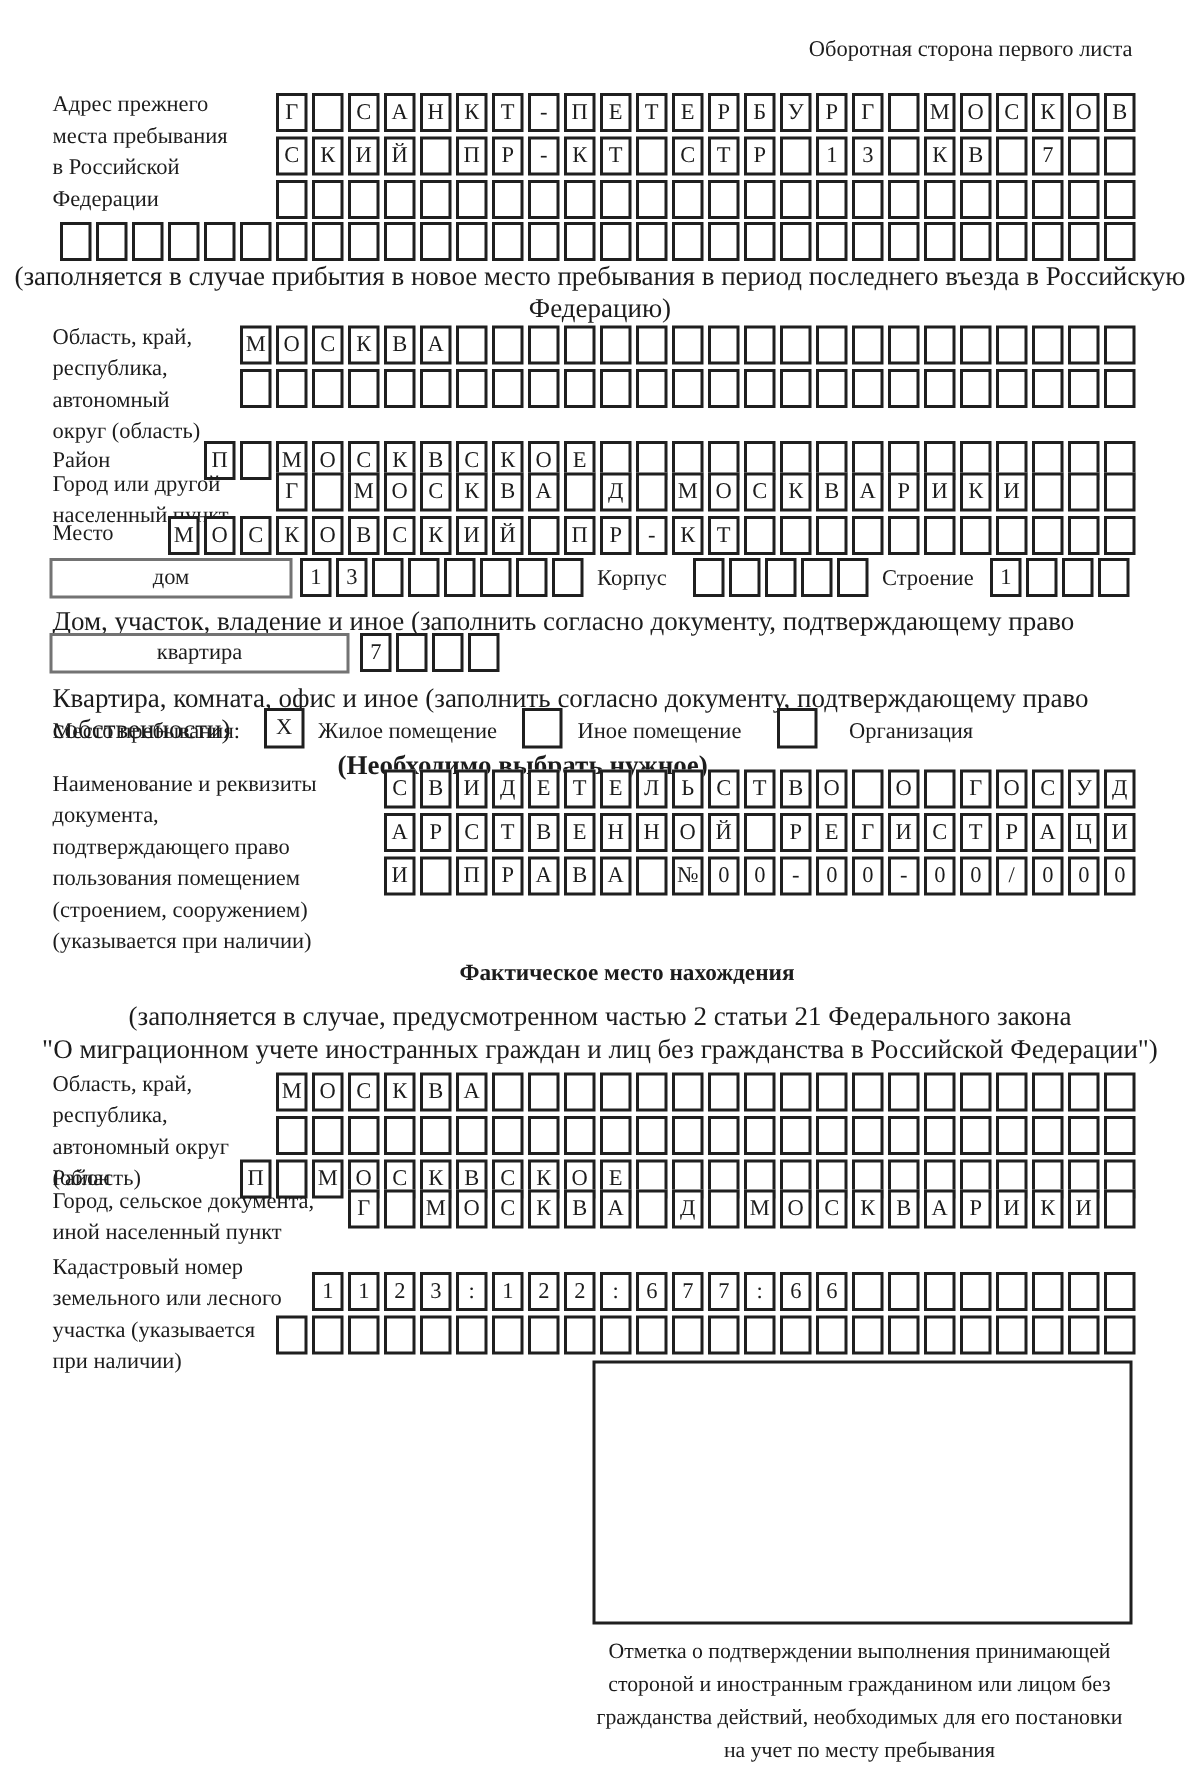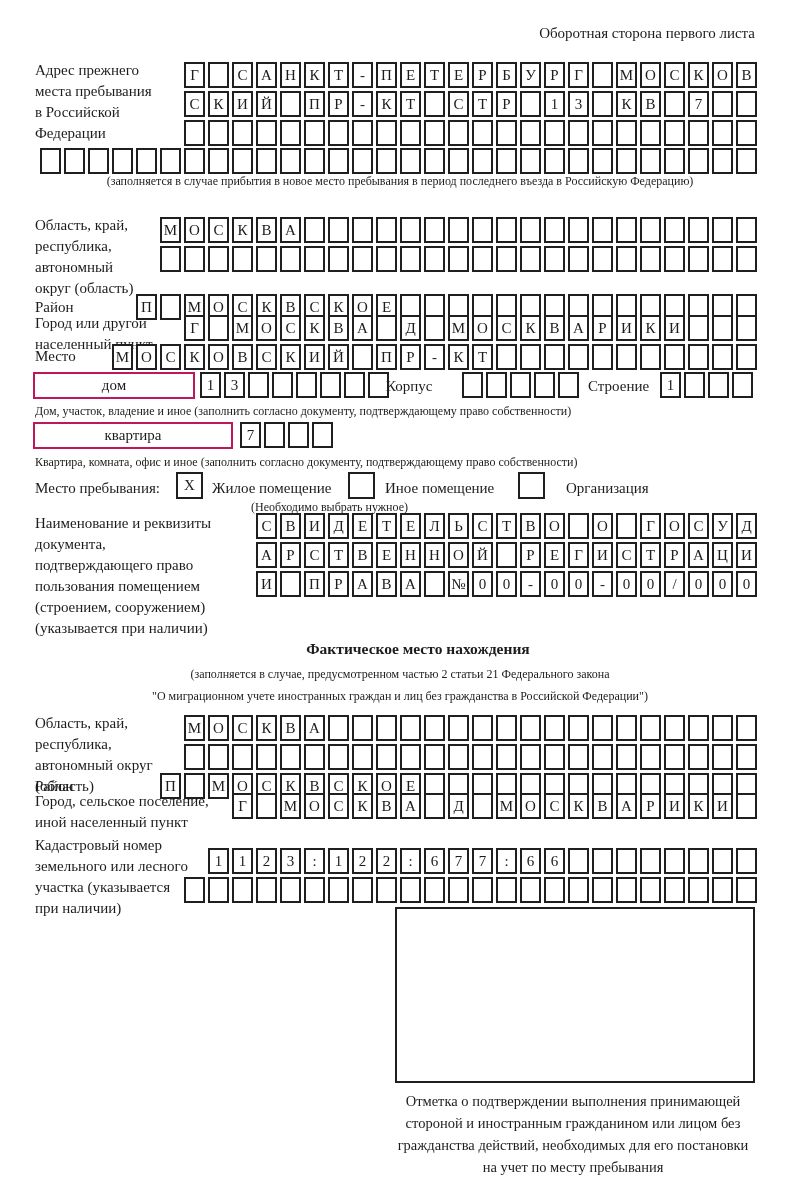--- a/index.html
+++ b/index.html
@@ -6,32 +6,32 @@
   html,body { background:#ffffff; }
   body {
     width:800px; height:1180px;
     font-family:"Liberation Serif","DejaVu Serif",serif;
     color:#1c1c1c;
   }
   .page { position:relative; width:800px; height:1180px; background:#fff; overflow:hidden; }
   .abs { position:absolute; }
   .label { font-size:15px; line-height:22px; }
   .small-label { font-size:15px; line-height:21px; }
-  .note { font-size:12px; }
+  .note { font-size:18px; }
   .centered { left:0; width:800px; text-align:center; }
   .heading { font-weight:bold; font-size:15.5px; }
   .cellrow { position:absolute; display:flex; gap:3px; }
   .cell {
     flex:0 0 21px; width:21px; height:26px;
     border:2px solid #1f1f1f; background:#fff;
     display:flex; align-items:center; justify-content:center;
     font-size:15px; line-height:1;
   }
   .boxlabel {
-    position:absolute; height:27px; border:2px solid #be185d; background:#fff;
+    position:absolute; height:27px; border:2px solid #737373; background:#fff;
     display:flex; align-items:center; justify-content:center; font-size:15px;
   }
   .checkbox {
     position:absolute; width:27px; height:27px; border:2px solid #1f1f1f; background:#fff;
     display:flex; align-items:center; justify-content:center; font-size:15px;
   }
   .stamp-box { position:absolute; border:2px solid #1f1f1f; background:#fff; }
   .caption-line { font-size:14.5px; line-height:22px; text-align:center; }
 </style>
 </head>
@@ -304,21 +304,21 @@
   <div class="cellrow" style="top:372px; left:200px;">
       <div class="cell">1</div>
       <div class="cell">3</div>
       <div class="cell"></div>
       <div class="cell"></div>
       <div class="cell"></div>
       <div class="cell"></div>
       <div class="cell"></div>
       <div class="cell"></div>
     </div>
-  <div class="abs label" style="top:375px; left:386px;text-align:center;">Корпус</div>
+  <div class="abs label" style="top:375px; left:398px;text-align:center;">Корпус</div>
   <div class="cellrow" style="top:372px; left:462px;">
       <div class="cell"></div>
       <div class="cell"></div>
       <div class="cell"></div>
       <div class="cell"></div>
       <div class="cell"></div>
     </div>
   <div class="abs label" style="top:375px; left:588px;">Строение</div>
   <div class="cellrow" style="top:372px; left:660px;">
       <div class="cell">1</div>
@@ -337,21 +337,21 @@
     </div>
   <div class="abs note" style="top:455px; left:35px;">Квартира, комната, офис и иное (заполнить согласно документу, подтверждающему право собственности)</div>
 
   <div class="abs label" style="top:477px; left:35px;">Место пребывания:</div>
   <div class="checkbox" style="top:472px; left:176px;">X</div>
   <div class="abs label" style="top:477px; left:212px;">Жилое помещение</div>
   <div class="checkbox" style="top:472px; left:348px;"></div>
   <div class="abs label" style="top:477px; left:385px;">Иное помещение</div>
   <div class="checkbox" style="top:472px; left:518px;"></div>
   <div class="abs label" style="top:477px; left:566px;">Организация</div>
-  <div class="abs note" style="top:500px; left:251px;">(Необходимо выбрать нужное)</div>
+  <div class="abs note" style="top:500px; left:225px;font-weight:bold;">(Необходимо выбрать нужное)</div>
 
   <div class="abs small-label" style="top:513px; left:35px; width:190px;">Наименование и реквизиты документа, подтверждающего право пользования помещением (строением, сооружением) (указывается при наличии)</div>
   <div class="cellrow" style="top:513px; left:256px;">
       <div class="cell">С</div>
       <div class="cell">В</div>
       <div class="cell">И</div>
       <div class="cell">Д</div>
       <div class="cell">Е</div>
       <div class="cell">Т</div>
       <div class="cell">Е</div>
@@ -497,21 +497,21 @@
       <div class="cell"></div>
       <div class="cell"></div>
       <div class="cell"></div>
       <div class="cell"></div>
       <div class="cell"></div>
       <div class="cell"></div>
       <div class="cell"></div>
       <div class="cell"></div>
     </div>
 
-  <div class="abs small-label" style="top:791px; left:35px; width:195px;">Город, сельское поселение, иной населенный пункт</div>
+  <div class="abs small-label" style="top:791px; left:35px; width:195px;">Город, сельское документа, иной населенный пункт</div>
   <div class="cellrow" style="top:793px; left:232px;">
       <div class="cell">Г</div>
       <div class="cell"></div>
       <div class="cell">М</div>
       <div class="cell">О</div>
       <div class="cell">С</div>
       <div class="cell">К</div>
       <div class="cell">В</div>
       <div class="cell">А</div>
       <div class="cell"></div>

